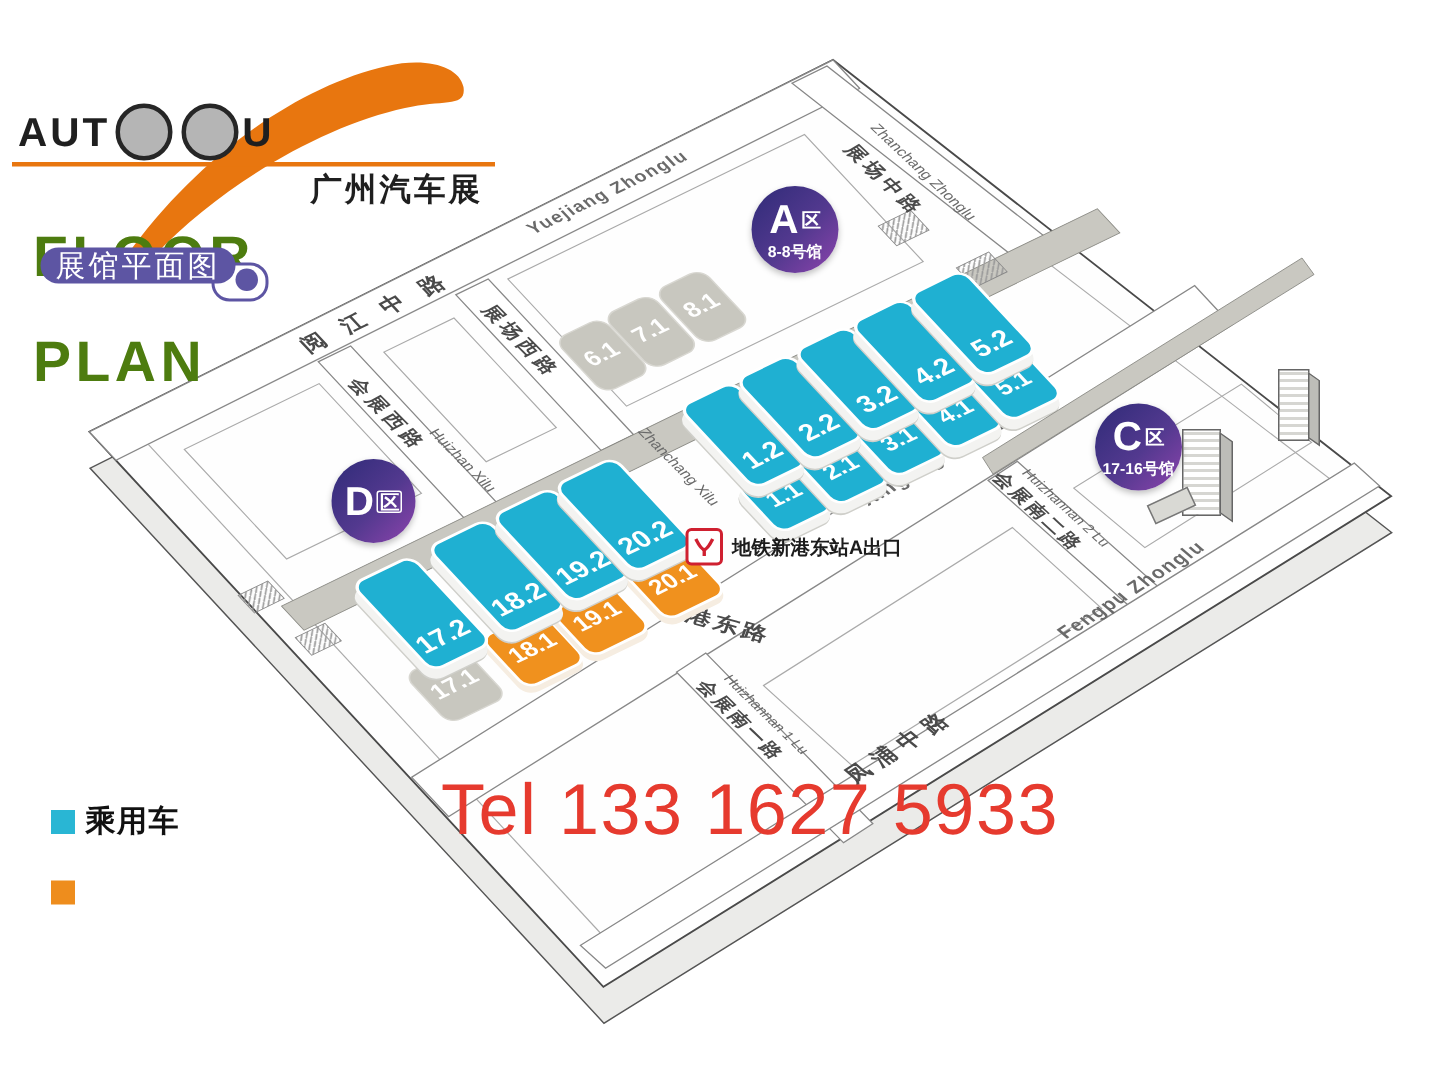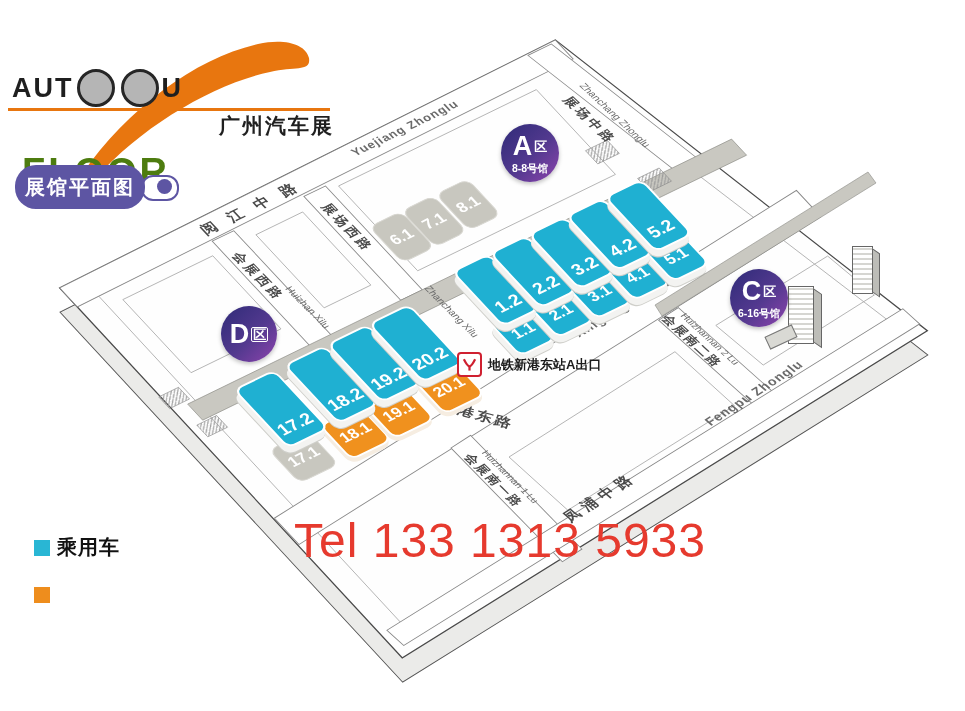--- a/index.html
+++ b/index.html
@@ -8,27 +8,27 @@
 
   
   .logo-wrap{position:absolute;left:0;top:0;width:360px;height:260px;z-index:40;}
   .swoosh{position:absolute;left:0;top:0;}
   .brandline{position:absolute;left:12px;top:70px;width:330px;height:36px;
              display:flex;align-items:center;color:#1f1f1f;font-weight:600;
              font-size:27px;letter-spacing:2px;white-space:nowrap;}
   .tire{width:32px;height:32px;border-radius:50%;background:#b5b5b5;
         border:3px solid #262626;margin:0 3px;flex:0 0 auto;}
   .brand-underline{position:absolute;left:8px;top:108px;width:322px;height:3px;background:#e8760f;}
-  .brand-cn{position:absolute;left:12px;top:112px;width:322px;text-align:right;
+  .brand-cn{position:absolute;left:0;top:112px;width:322px;text-align:right;
             font-size:21px;font-weight:bold;color:#1f1f1f;letter-spacing:2px;}
   .floor-txt,.plan-txt{position:absolute;left:22px;color:#4d7c0f;font-weight:bold;
             font-size:38px;letter-spacing:3px;line-height:1;margin-top:20px;}
   .floor-txt{top:133px;} .plan-txt{top:203px;}
-  .fp-badge{position:absolute;left:15px;top:165px;width:130px;height:44px;background:#5d55a3;
-            border-radius:21px;color:#fff;font-size:20px;font-weight:bold;letter-spacing:2px;
+  .fp-badge{position:absolute;left:27px;top:165px;width:130px;height:24px;background:#5d55a3;
+            border-radius:21px;color:#fff;font-size:20px;font-weight:normal;letter-spacing:2px;
             display:flex;align-items:center;justify-content:center;z-index:2;}
   .fp-tail{position:absolute;left:141px;top:175px;width:34px;height:22px;background:#fff;
            border:2px solid #5d55a3;border-radius:12px;z-index:1;}
   .fp-dot{position:absolute;left:157px;top:179px;width:15px;height:15px;border-radius:50%;
           background:#5d55a3;z-index:3;}
 
   
   #map-plane{position:absolute;left:0;top:0;width:700px;height:560px;
              transform-origin:0 0;
              transform:matrix(0.899,-0.438,0.682,0.731,28,282);z-index:1;}
@@ -220,21 +220,21 @@
       <span class="zl">A</span>
       <span class="zq">区</span>
     </div>
   <div class="zr">8-8号馆</div>
 </div>
 <div class="zone-badge" style="left:730px;top:269px;width:58px;height:58px;">
   <div class="row1">
       <span class="zl">C</span>
       <span class="zq">区</span>
     </div>
-  <div class="zr">6-16号馆</div>
+  <div class="zr">17-16号馆</div>
 </div>
 <div class="zone-badge" style="left:221px;top:306px;width:56px;height:56px;">
   <div class="row1">
       <span class="zl">D</span>
       <span class="zq boxed">区</span>
     </div>
 </div>
 
 <div class="metro">
   <div class="metro-icon">
@@ -266,25 +266,26 @@
     <span class="tire"></span>
     <span class="tire"></span>
     <span>U</span>
   </div>
   <div class="brand-underline"></div>
   <div class="brand-cn">广州汽车展</div>
   <div class="floor-txt">FLOOR</div>
   <div class="fp-tail"></div>
   <div class="fp-badge">展馆平面图</div>
   <div class="fp-dot"></div>
+  <div class="plan-txt">PLAN</div>
 </div>
 
 <div class="legend">
   <div class="legend-row">
     <span class="legend-swatch" style="background: rgb(41, 182, 212);"></span>
     <span class="legend-label">乘用车</span>
   </div>
   <div class="legend-row">
     <span class="legend-swatch" style="background: rgb(238, 141, 29);"></span>
   </div>
 </div>
 
-<div class="tel">Tel 133 1313 5933</div>
+<div class="tel">Tel 133 1627 5933</div>
 
 </body></html>

